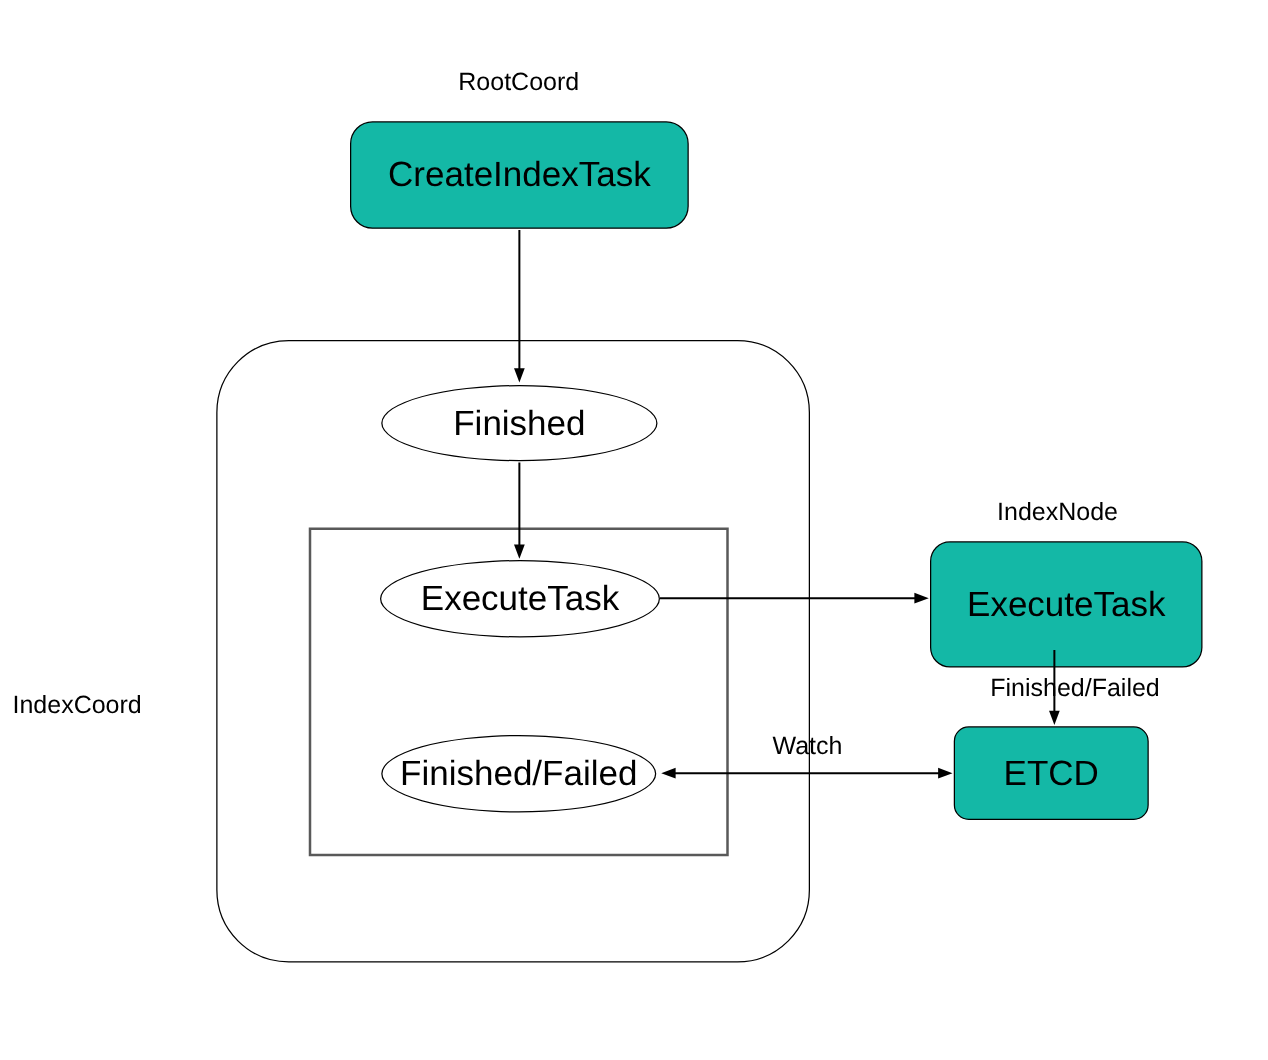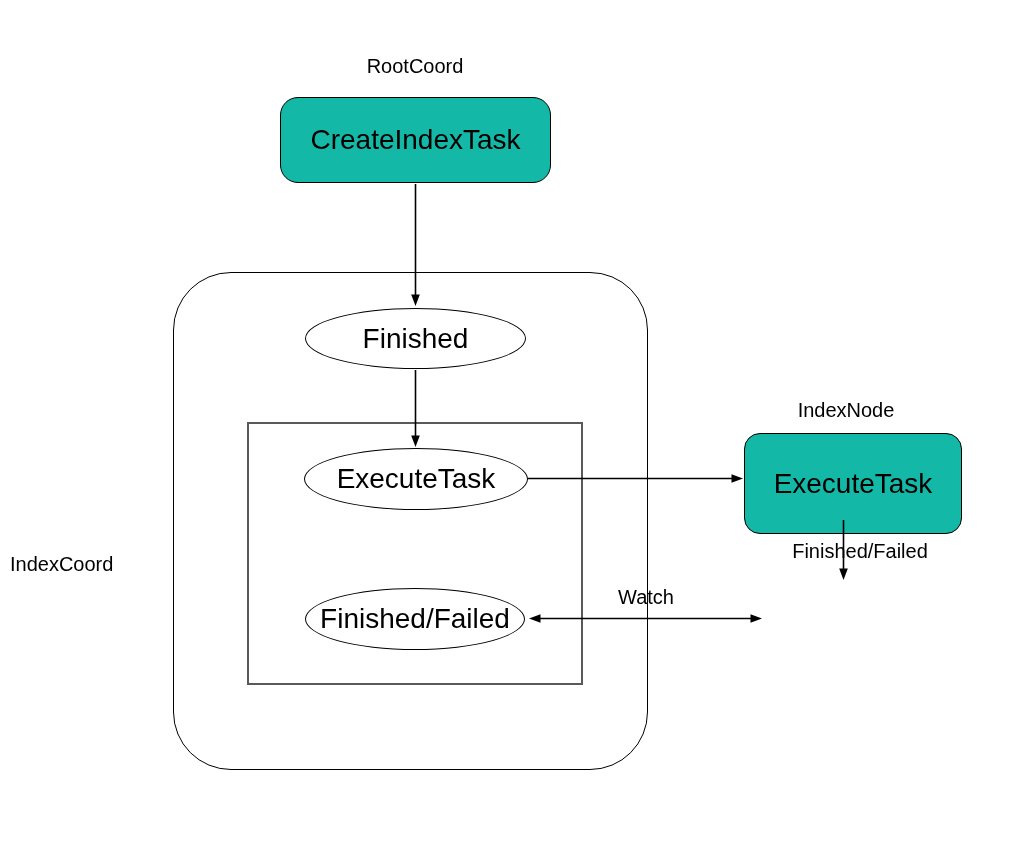--- a/index.html
+++ b/index.html
@@ -91,20 +91,23 @@
   </div>
 
   <div class="abs ellipse" style="left:305px; top:588px; width:220px; height:62px;">
     <span>Finished/Failed</span>
   </div>
 
   <div class="abs node-box" style="left:744px; top:433px; width:218px; height:101px; border-radius:16px;">
     <span>ExecuteTask</span>
   </div>
 
+  <div class="abs node-box" style="left:763px; top:581px; width:156px; height:75px; border-radius:12px;">
+    <span>ETCD</span>
+  </div>
 
   <svg class="edges" width="1014" height="848">
     <g stroke="#000000" stroke-width="1.6" fill="none">
 
       <line x1="415.5" y1="184" x2="415.5" y2="296"></line>
 
       <line x1="415.5" y1="370" x2="415.5" y2="437"></line>
 
       <line x1="528" y1="478.5" x2="733" y2="478.5"></line>
 

